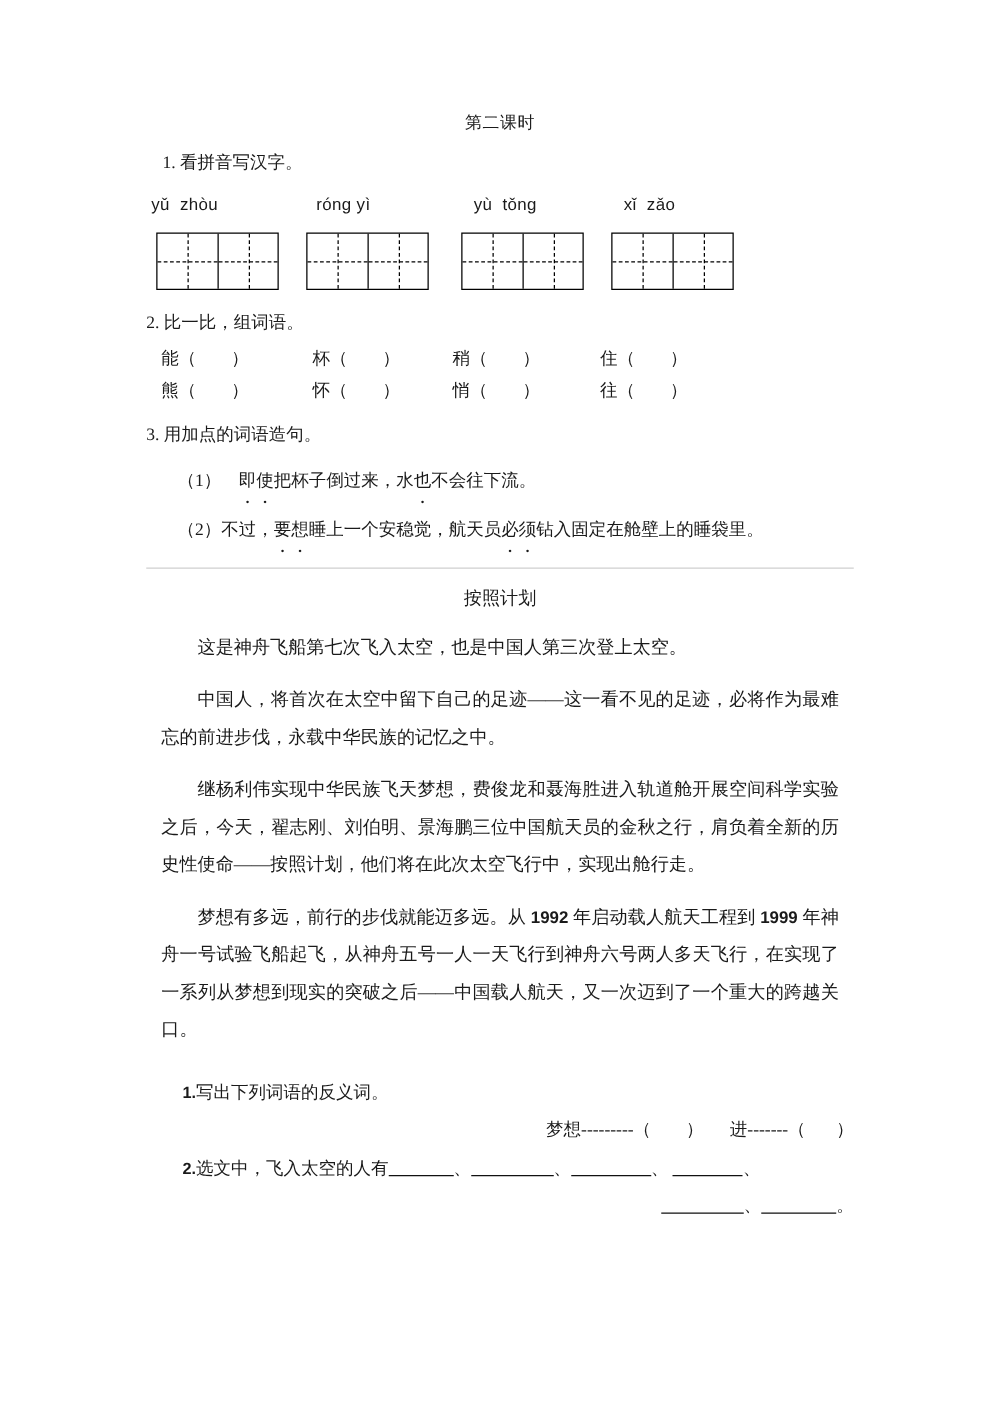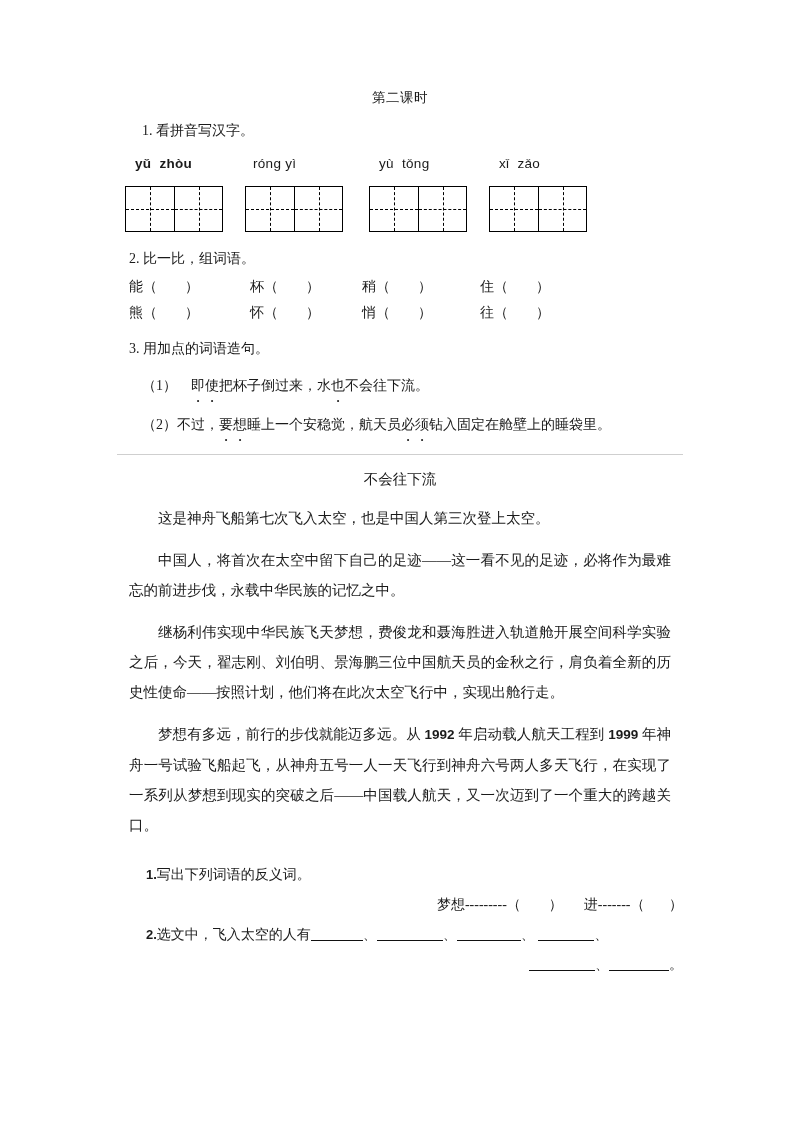--- a/index.html
+++ b/index.html
@@ -32,21 +32,21 @@
   .doc-title {
     text-align: center;
     font-size: 13.5px;
     line-height: 20px;
     margin: 0 0 12px 0;
     letter-spacing: 0.5px;
   }
   .q-head {
     font-size: 14px;
     line-height: 22px;
-    margin: 0 0 6px 12px;
+    margin: 0 0 6px 0;
   }
   .q-head.indent { padding-left: 13px; }
 
   
   .pinyin-row {
     position: relative;
     height: 26px;
     margin-top: 14px;
   }
   .pinyin {
@@ -191,21 +191,21 @@
 <body>
 
 <div class="page">
   <div class="content">
 
     <div class="doc-title">第二课时</div>
 
     <div class="q-head indent">1. 看拼音写汉字。</div>
 
     <div class="pinyin-row">
-      <span class="pinyin" style="left:18px;font-weight:bold;">yǔ  zhòu</span>
+      <span class="pinyin" style="left:4px;">yǔ  zhòu</span>
       <span class="pinyin" style="left:136px;">róng yì</span>
       <span class="pinyin" style="left:262px;">yù  tǒng</span>
       <span class="pinyin" style="left:382px;">xǐ  zǎo</span>
     </div>
 
     <div class="grid-row">
       <div class="grid-group" style="left:8px;">
         <div class="grid-cell"></div>
         <div class="grid-cell"></div>
       </div>
@@ -246,21 +246,21 @@
 
     <div class="q-head">3. 用加点的词语造句。</div>
 
     <p class="sent"><span>（1）</span><span>　</span><span class="dotted">即</span><span class="dotted">使</span><span>把杯子倒过来，水</span><span class="dotted">也</span><span>不会往下流。</span></p>
 
     <p class="sent"><span>（2）</span><span>不过，</span><span class="dotted">要</span><span class="dotted">想</span><span>睡上一个安稳觉，航天员</span><span class="dotted">必</span><span class="dotted">须</span><span>钻入固定在舱壁上的睡袋里。</span></p>
 
     <hr class="divider">
 
 
-    <div class="passage-title">不会往下流</div>
+    <div class="passage-title">按照计划</div>
 
     <p class="para">这是神舟飞船第七次飞入太空，也是中国人第三次登上太空。</p>
     <p class="para">中国人，将首次在太空中留下自己的足迹——这一看不见的足迹，必将作为最难忘的前进步伐，永载中华民族的记忆之中。</p>
     <p class="para">继杨利伟实现中华民族飞天梦想，费俊龙和聂海胜进入轨道舱开展空间科学实验之后，今天，翟志刚、刘伯明、景海鹏三位中国航天员的金秋之行，肩负着全新的历史性使命——按照计划，他们将在此次太空飞行中，实现出舱行走。</p>
 
     <p class="para"><span>梦想有多远，前行的步伐就能迈多远。从 </span><span class="yr">1992</span><span> 年启动载人航天工程到 </span><span class="yr">1999</span><span> 年神舟一号试验飞船起飞，从神舟五号一人一天飞行到神舟六号两人多天飞行，在实现了一系列从梦想到现实的突破之后——中国载人航天，又一次迈到了一个重大的跨越关口。</span></p>
 
     <div class="spacer-sm"></div>
 
     <p class="sub-q"><span class="lead">1.</span><span>写出下列词语的反义词。</span></p>

